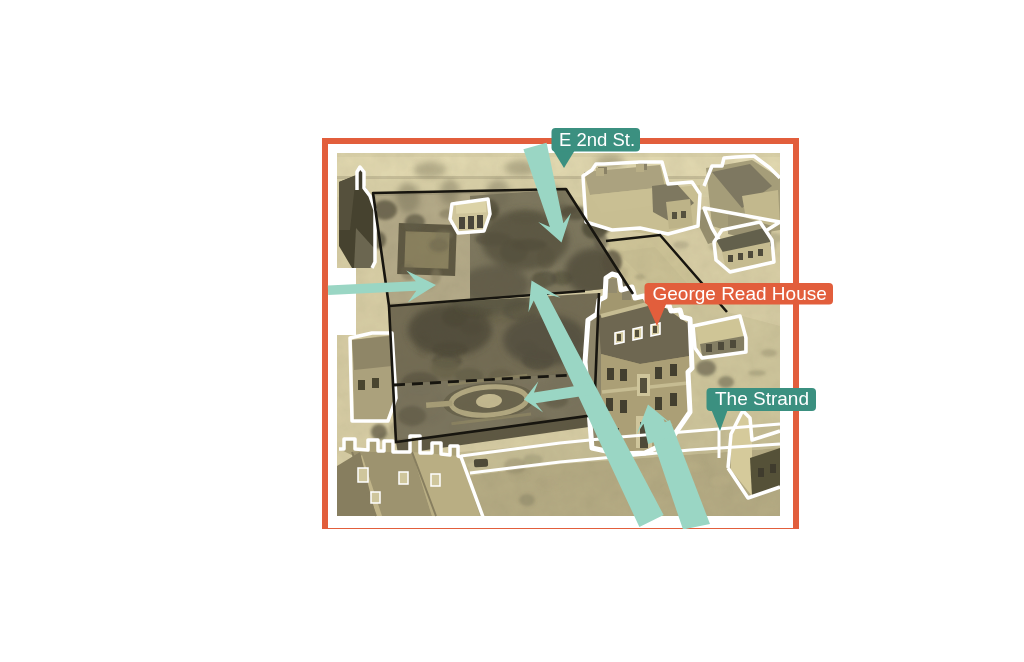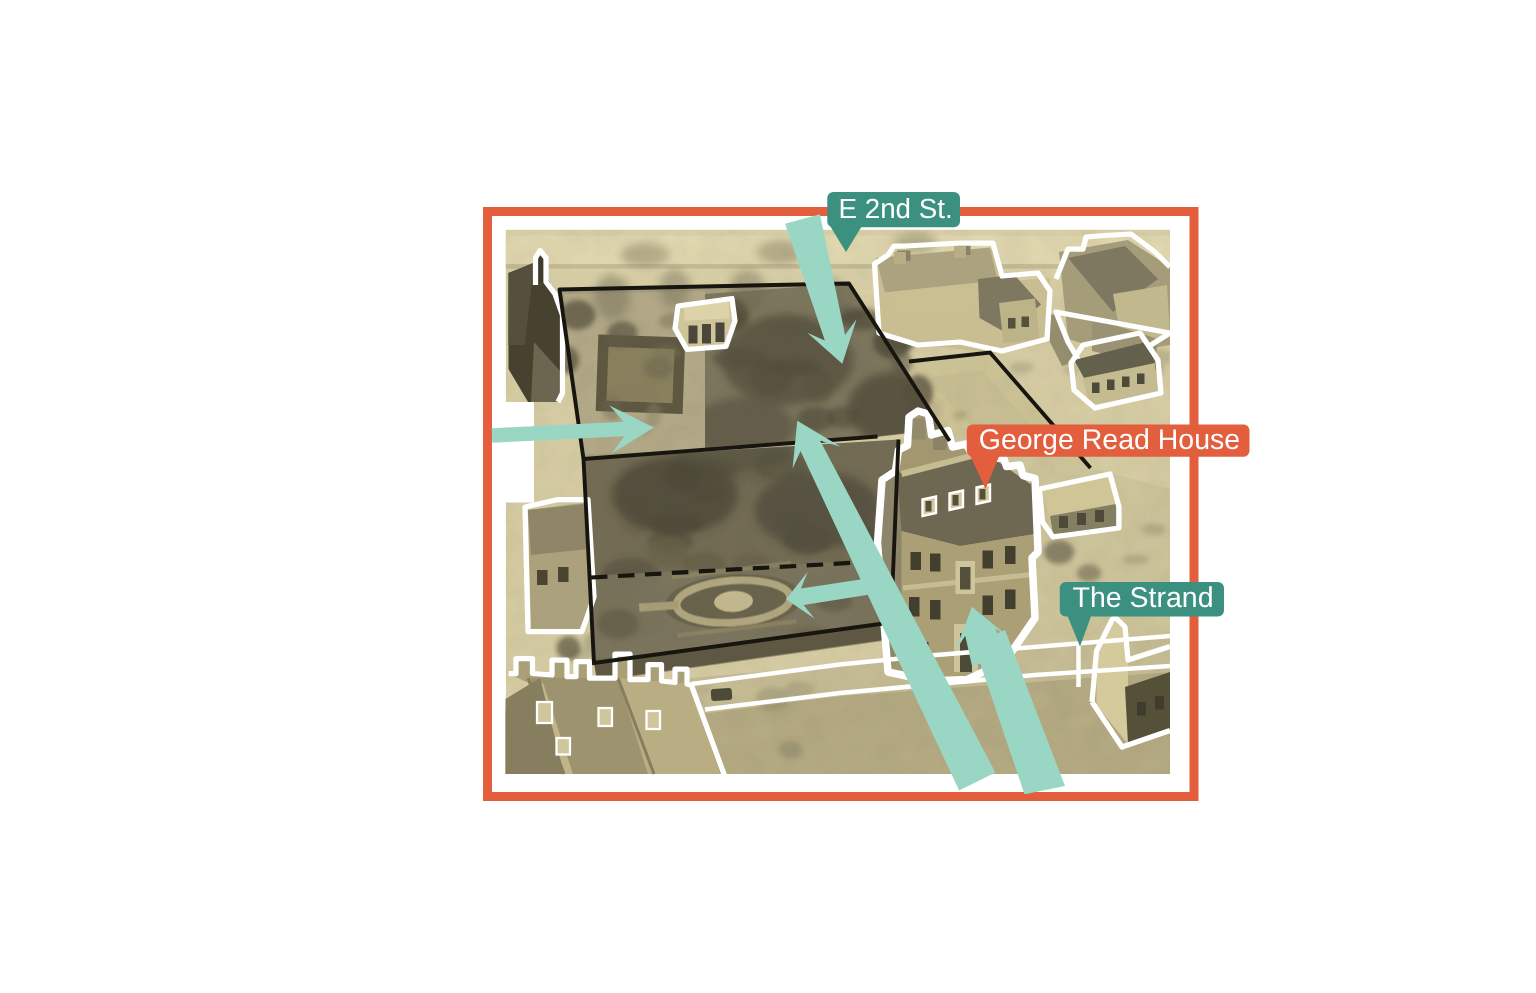--- a/index.html
+++ b/index.html
@@ -1,16 +1,16 @@
 <!DOCTYPE html>
 <html><head>
 <meta charset="utf-8">
 <style>
   html,body{margin:0;padding:0;background:#ffffff;}
-  .stage{position:relative;width:1024px;height:662px;overflow:hidden;background:#b91c1c;
+  .stage{position:relative;width:1024px;height:529px;overflow:hidden;background:#b91c1c;
          font-family:"Liberation Sans", sans-serif;}
   svg{display:block;}
 </style>
 </head>
 <body>
 <div class="stage">
 <svg width="1024" height="662" viewBox="0 0 1024 662">
 <defs>
   <clipPath id="photoClip">
     <path d="M337,153 H780 V516 H337 V335 H356 V268 H337 Z"></path>

